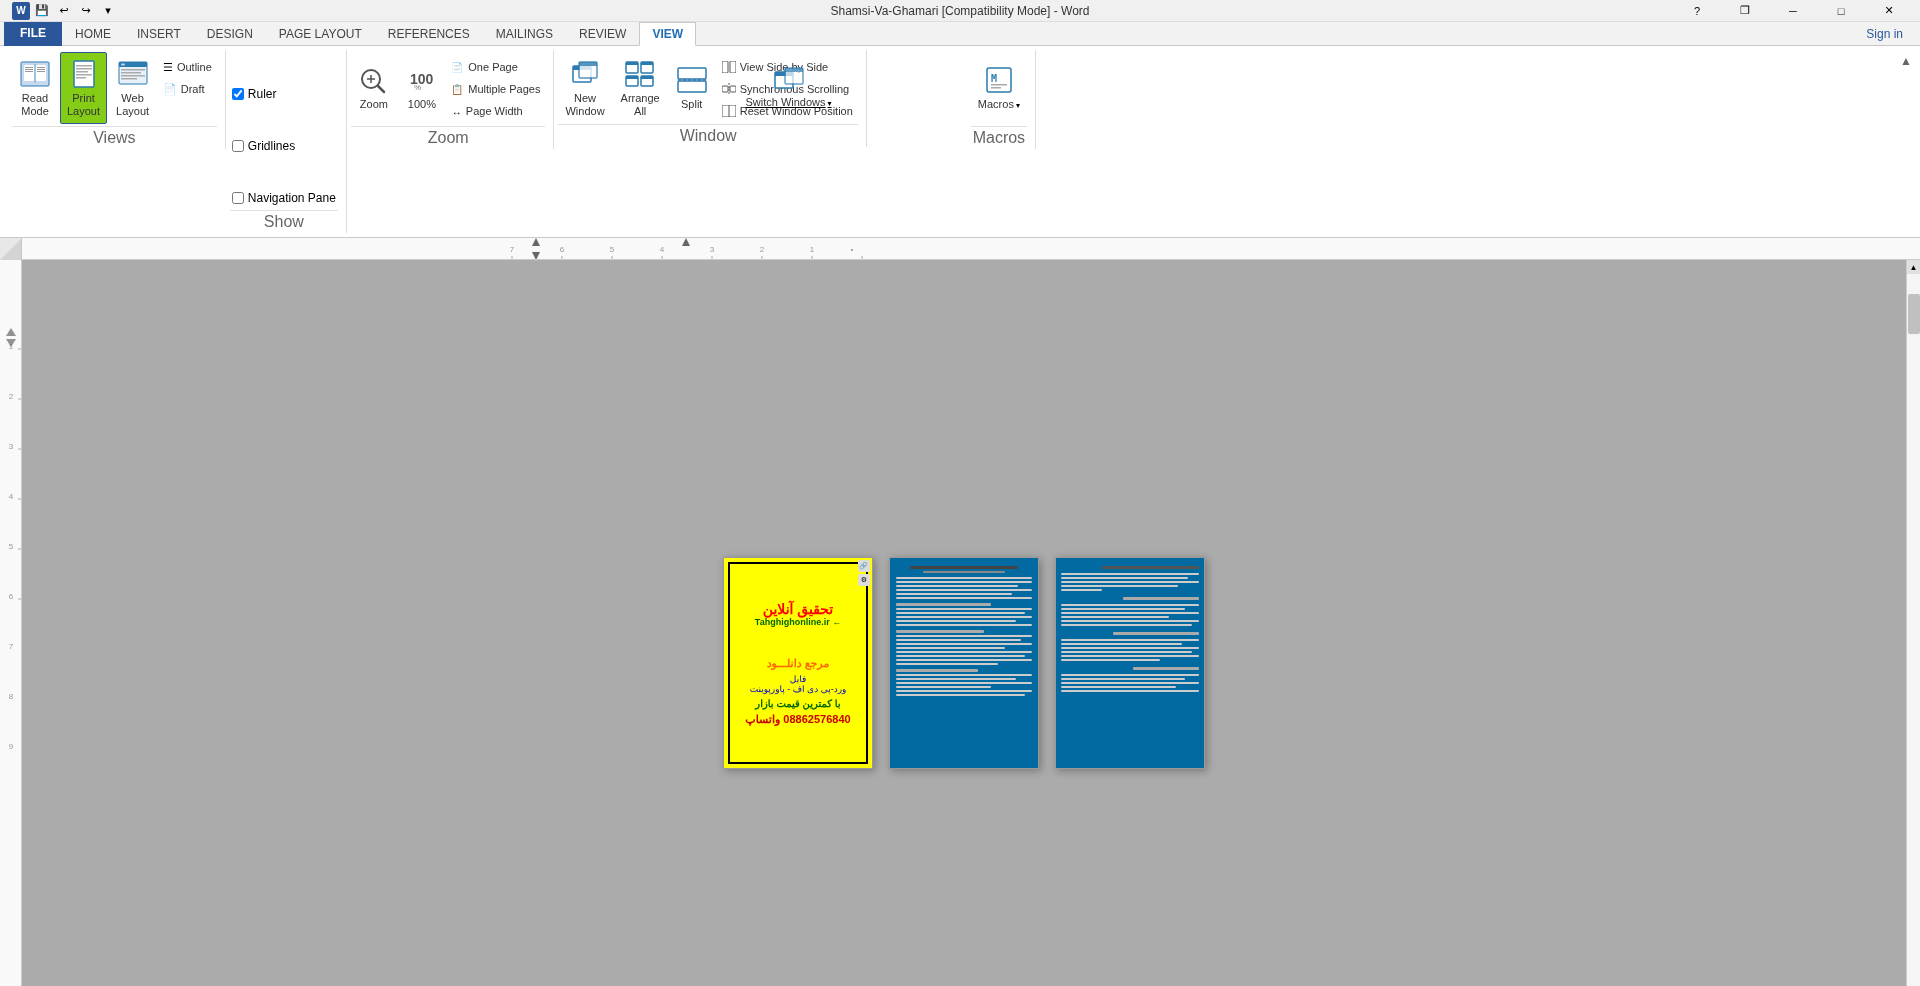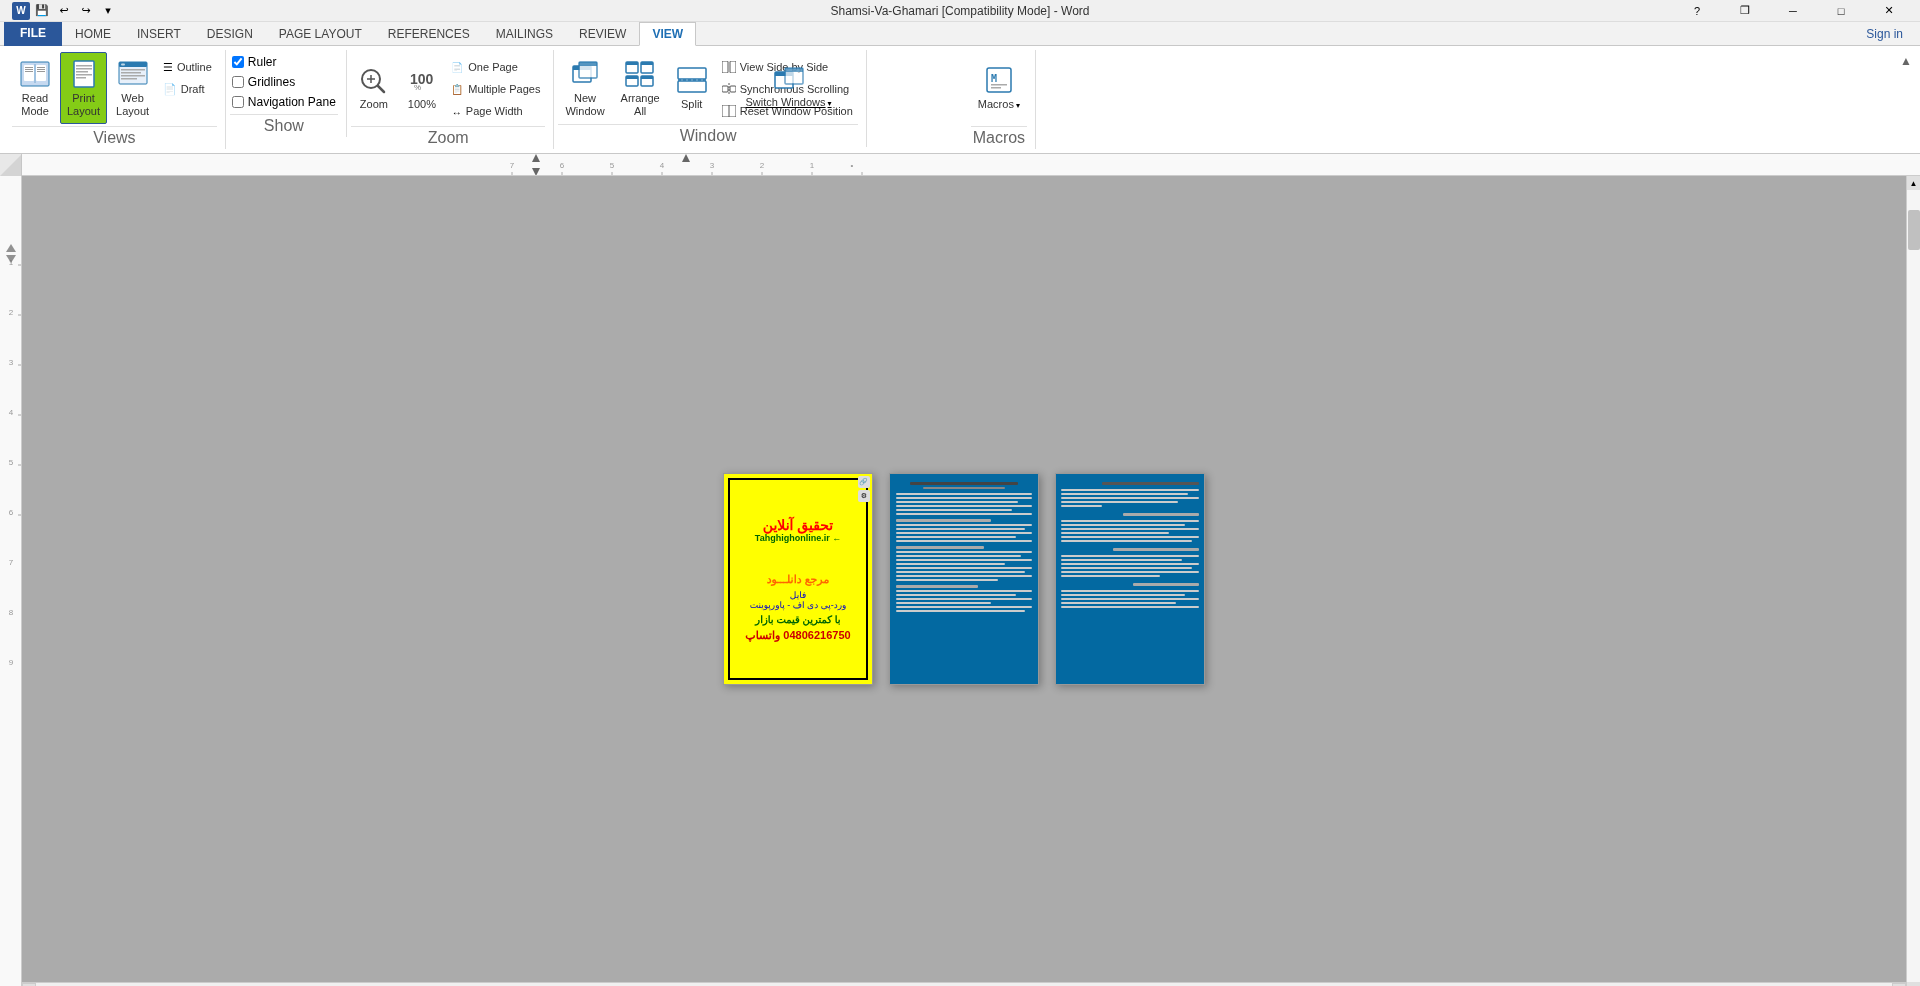--- a/index.html
+++ b/index.html
@@ -33,21 +33,21 @@
     .ribbon-group-label { font-size: 16px; color: #666; text-align: center; margin-top: 2px; padding-top: 2px; border-top: 1px solid #e0e0e0; width: 100%; }
 
     .ribbon-btn-large { display: flex; flex-direction: column; align-items: center; justify-content: center; padding: 4px 6px; cursor: pointer; border: 1px solid transparent; border-radius: 2px; min-width: 40px; height: 72px; gap: 2px; }
     .ribbon-btn-large.active { background: #84cc16; border-color: #2b579a; }
     .ribbon-btn-large .btn-icon { width: 32px; height: 32px; display: flex; align-items: center; justify-content: center; }
     .ribbon-btn-large .btn-label { font-size: 11px; color: #333; text-align: center; line-height: 1.2; }
 
     .ribbon-btn-small { display: flex; align-items: center; padding: 2px 4px; cursor: pointer; border: 1px solid transparent; border-radius: 2px; gap: 4px; height: 22px; }
     .ribbon-btn-small .btn-label { font-size: 11px; color: #333; }
 
-    .checkbox-item { display: flex; align-items: center; gap: 4px; padding: 2px 2px; height: 20px; cursor: pointer; }
+    .checkbox-item { display: flex; align-items: center; gap: 4px; padding: 2px 2px; height: 20px; cursor: pointer; margin-top: 32px; }
     .checkbox-item input { width: 12px; height: 12px; cursor: pointer; }
 
     
     .main-layout { display: flex; height: calc(986px - 22px - 98px - 22px - 24px); }
     .ruler-v { width: 22px; background: #f9f9f9; border-right: 1px solid #ccc; display: flex; flex-direction: column; align-items: center; padding-top: 4px; overflow: hidden; }
 
     
     .pages-row { display: flex; gap: 16px; align-items: center; }
     .doc-page { background: #0369a1; box-shadow: 2px 2px 8px rgba(0,0,0,0.3); position: relative; }
     .page-1 { width: 150px; height: 212px; }
@@ -458,21 +458,21 @@
             <div class="page-ad-icons">
               <div class="page-ad-icon">🔗</div>
               <div class="page-ad-icon">⚙</div>
             </div>
             <div class="ad-title">تحقیق آنلاین</div>
             <div class="ad-site">Tahghighonline.ir ←</div>
             <div class="ad-subtitle">مرجع دانلـــود</div>
             <div class="ad-items" style="margin-top:4px;">فایل</div>
             <div class="ad-items">ورد-پی دی اف - پاورپوینت</div>
             <div class="ad-price" style="margin-top:4px;">با کمترین قیمت بازار</div>
-            <div class="ad-phone" style="margin-top:4px;">04806216750 واتساپ</div>
+            <div class="ad-phone" style="margin-top:4px;">08862576840 واتساپ</div>
           </div>
         </div>
 
         <div class="doc-page page-2" style="border:1px solid #999;">
           <div class="page-text">
 
             <div style="text-align:center;margin-bottom:4px;">
               <div style="height:3px;background:#444;margin:0 auto;width:80%;border-radius:1px;"></div>
               <div style="height:2px;background:#888;margin:2px auto;width:60%;border-radius:1px;"></div>
             </div>

